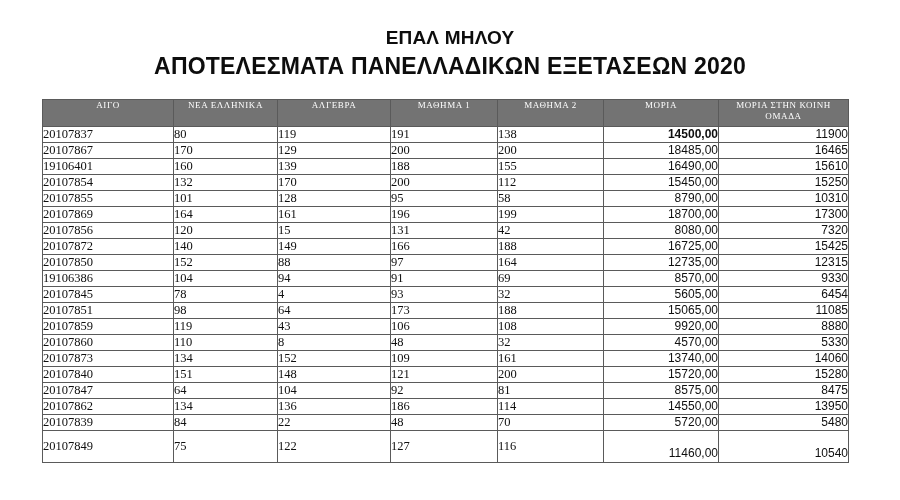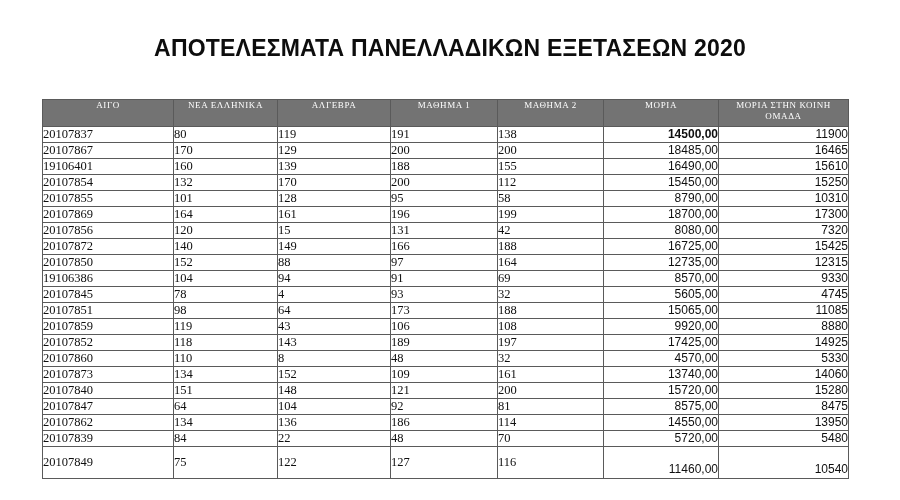--- a/index.html
+++ b/index.html
@@ -34,21 +34,21 @@
     letter-spacing: 0.2px;
     line-height: 1.25;
     color: #0d0d0d;
   }
   .title-line2 {
     font-family: "Liberation Sans", "DejaVu Sans", sans-serif;
     font-weight: bold;
     font-size: 23px;
     letter-spacing: 0.2px;
     line-height: 1.3;
-    margin-top: 8px;
+    margin-top: 2px;
     color: #0d0d0d;
   }
 
   
   .table-wrap {
     position: absolute;
     left: 42px;
     top: 99px;
     width: 806px;
   }
@@ -116,20 +116,21 @@
   tr.tall td { height: 30px; }
   tr.tall td.txt { vertical-align: middle; }
   tr.tall td.num { vertical-align: bottom; padding-bottom: 1px; }
 </style>
 </head>
 <body>
 
 <div id="page">
 
   <div class="title-block">
+    <div class="title-line1">ΕΠΑΛ ΜΗΛΟΥ</div>
     <div class="title-line2">ΑΠΟΤΕΛΕΣΜΑΤΑ ΠΑΝΕΛΛΑΔΙΚΩΝ ΕΞΕΤΑΣΕΩΝ 2020</div>
   </div>
 
   <div class="table-wrap">
     <table class="results">
       <colgroup>
         <col class="c-aigo">
           <col class="c-nea">
           <col class="c-alg">
         <col class="c-math1">
@@ -239,48 +240,39 @@
             <td class="num">8570,00</td>
             <td class="num">9330</td>
           </tr>
           <tr>
             <td class="txt">20107845</td>
             <td class="txt">78</td>
             <td class="txt">4</td>
             <td class="txt">93</td>
             <td class="txt">32</td>
             <td class="num">5605,00</td>
-            <td class="num">4745</td>
+            <td class="num">6454</td>
           </tr>
           <tr>
             <td class="txt">20107851</td>
             <td class="txt">98</td>
             <td class="txt">64</td>
             <td class="txt">173</td>
             <td class="txt">188</td>
             <td class="num">15065,00</td>
             <td class="num">11085</td>
           </tr>
           <tr>
             <td class="txt">20107859</td>
             <td class="txt">119</td>
             <td class="txt">43</td>
             <td class="txt">106</td>
             <td class="txt">108</td>
             <td class="num">9920,00</td>
             <td class="num">8880</td>
-          </tr>
-          <tr>
-            <td class="txt">20107852</td>
-            <td class="txt">118</td>
-            <td class="txt">143</td>
-            <td class="txt">189</td>
-            <td class="txt">197</td>
-            <td class="num">17425,00</td>
-            <td class="num">14925</td>
           </tr>
           <tr>
             <td class="txt">20107860</td>
             <td class="txt">110</td>
             <td class="txt">8</td>
             <td class="txt">48</td>
             <td class="txt">32</td>
             <td class="num">4570,00</td>
             <td class="num">5330</td>
           </tr>

